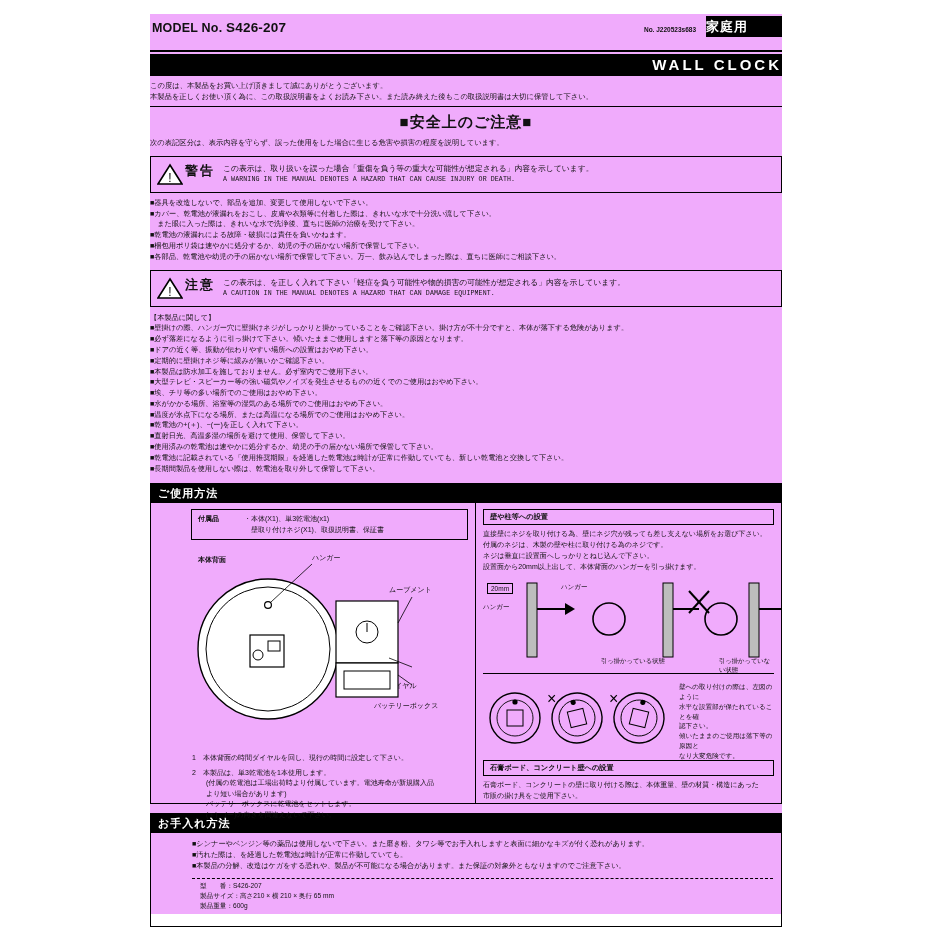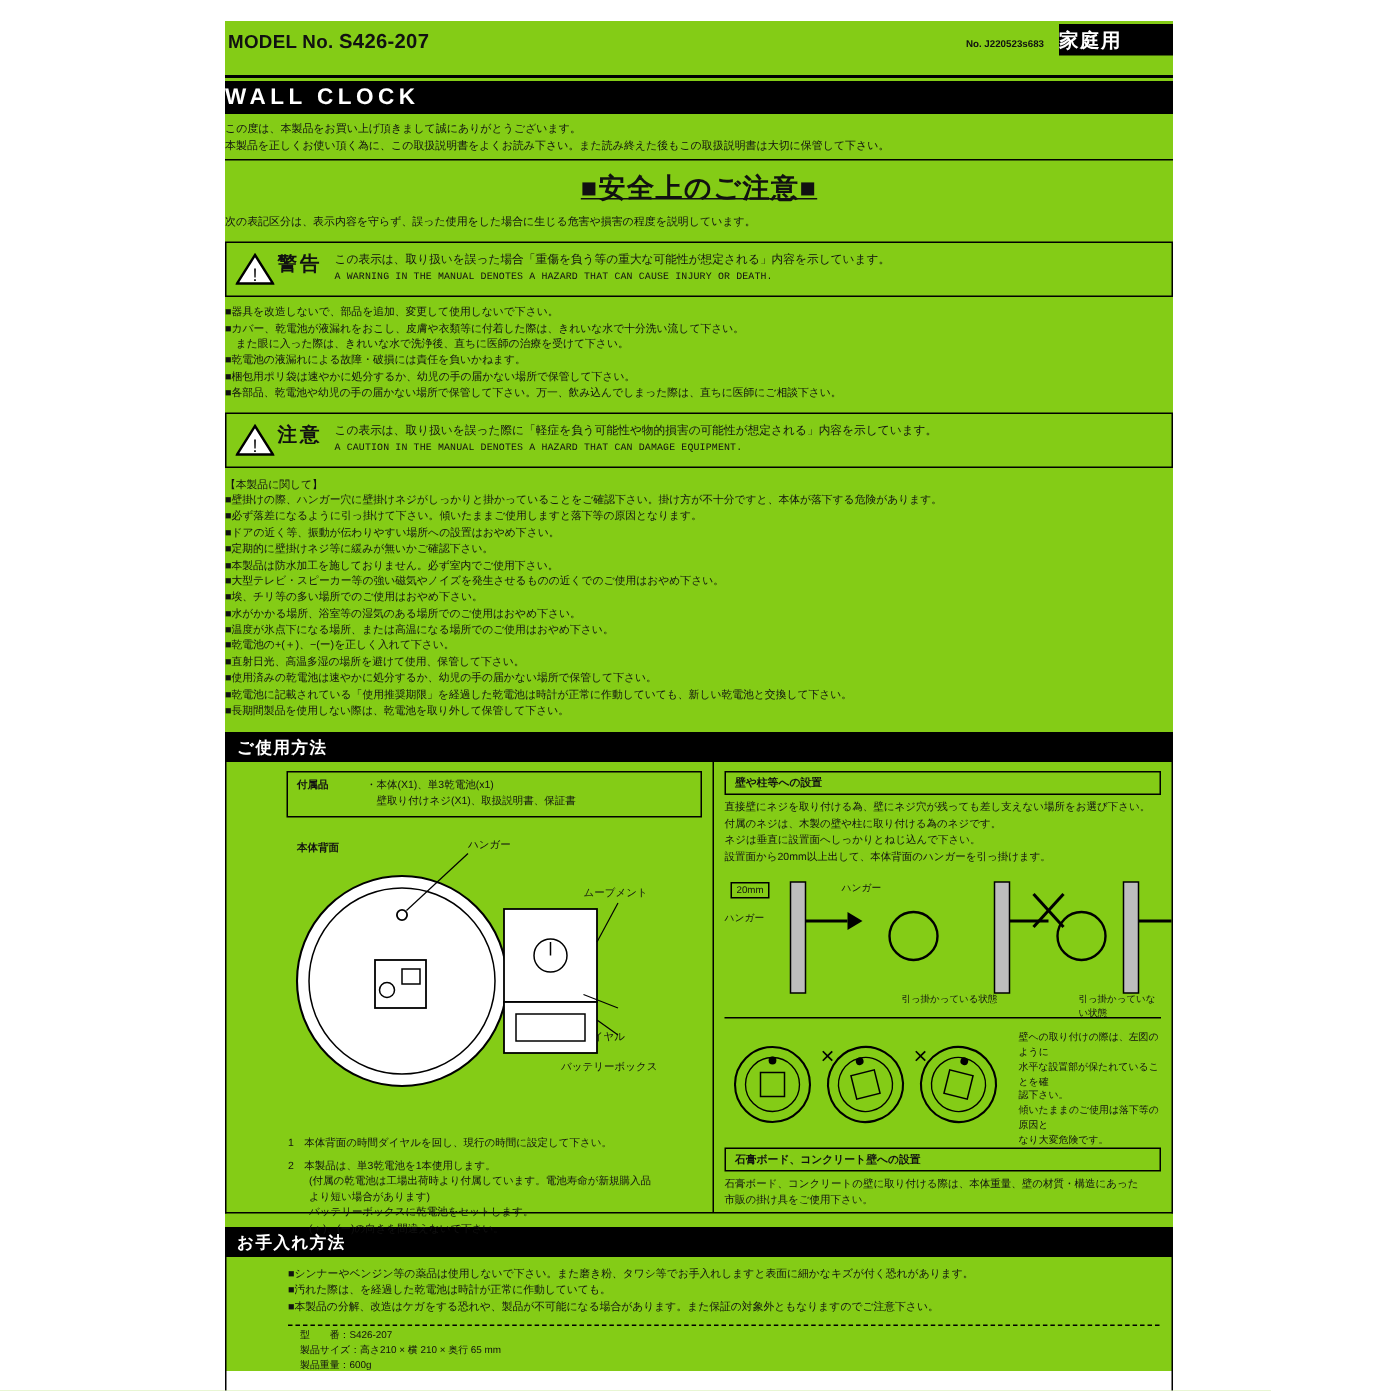--- a/index.html
+++ b/index.html
@@ -1,32 +1,32 @@
 <!DOCTYPE html>
 <html><head>
 <meta charset="utf-8">
 <style>
   html,body{margin:0;padding:0;background:#ffffff;}
   body{width:927px;height:927px;font-family:"Liberation Sans","DejaVu Sans",sans-serif;color:#111;}
   .page{position:relative;width:927px;height:927px;background:#fff;}
-  .sheet{position:absolute;left:150px;top:14px;width:632px;height:900px;background:#84cc16;}
+  .sheet{position:absolute;left:150px;top:14px;width:632px;height:900px;background:#f0abfc;}
 
   
   .hdr{position:relative;height:36px;border-bottom:2px solid #000;}
   .model{position:absolute;left:2px;top:6px;font-size:12.5px;font-weight:bold;letter-spacing:.2px;}
   .model .no{font-size:13.5px;}
   .title-jp{position:absolute;left:0;right:0;top:1px;text-align:center;font-size:19px;font-weight:bold;letter-spacing:2px;}
   .docno{position:absolute;right:86px;top:12px;font-size:6.5px;font-weight:bold;}
   .katei{position:absolute;right:0;top:2px;width:76px;height:21px;background:#000;color:#fff;font-size:13px;font-weight:bold;text-align:left;line-height:21px;letter-spacing:1px;}
-  .wallclock{height:22px;background:#000;color:#fff;text-align:left;font-size:15px;font-weight:bold;letter-spacing:3px;line-height:22px;margin-top:2px;}
+  .wallclock{height:22px;background:#000;color:#fff;text-align:right;font-size:15px;font-weight:bold;letter-spacing:3px;line-height:22px;margin-top:2px;}
 
   .lead{font-size:7.3px;line-height:1.45;margin-top:5px;}
   .hr1{border-top:1px solid #000;margin-top:4px;}
 
-  .safety-bar{text-align:center;font-size:18px;font-weight:bold;margin-top:6px;letter-spacing:1px;text-decoration:underline;}
+  .safety-bar{text-align:center;font-size:15px;font-weight:bold;margin-top:6px;letter-spacing:1px;}
   .nextline{font-size:7.3px;line-height:1.45;margin-top:6px;}
 
   
   .wbox{border:1.5px solid #000;margin-top:7px;padding:5px 6px 6px 6px;position:relative;}
   .wrow{display:flex;align-items:flex-start;}
   .tri{width:26px;flex:0 0 26px;margin-top:1px;}
   .wlabel{font-size:13px;font-weight:bold;letter-spacing:2px;margin:0 8px 0 2px;white-space:nowrap;}
   .wtext{font-size:7.8px;line-height:1.5;padding-top:2px;font-family:Liberation Mono, monospace;}
   .wtext .en{font-size:6.6px;letter-spacing:.1px;}
 
@@ -106,21 +106,21 @@
     <div class="wbox">
       <div class="wrow">
         <div class="tri">
           <svg width="26" height="23" viewBox="0 0 26 23">
               <polygon points="13,2 25,21 1,21" fill="#fff" stroke="#000" stroke-width="1.6"></polygon>
               <text x="13" y="19" font-size="12" text-anchor="middle" font-family="Liberation Sans">!</text>
             </svg>
         </div>
         <div class="wlabel">注意</div>
         <div class="wtext">
-          <div>この表示は、取り扱いを誤った際に「軽症を負う可能性や物的損害の可能性が想定される」内容を示しています。</div>
+          <div>この表示は、を正しく入れて下さい「軽症を負う可能性や物的損害の可能性が想定される」内容を示しています。</div>
           <div class="en">A CAUTION IN THE MANUAL DENOTES A HAZARD THAT CAN DAMAGE EQUIPMENT.</div>
         </div>
       </div>
     </div>
 
     <div class="subhead">【本製品に関して】</div>
     <div class="bullets" style="margin-top:0">
       <div>■壁掛けの際、ハンガー穴に壁掛けネジがしっかりと掛かっていることをご確認下さい。掛け方が不十分ですと、本体が落下する危険があります。</div>
       <div>■必ず落差になるように引っ掛けて下さい。傾いたままご使用しますと落下等の原因となります。</div>
       <div>■ドアの近く等、振動が伝わりやすい場所への設置はおやめ下さい。</div>

